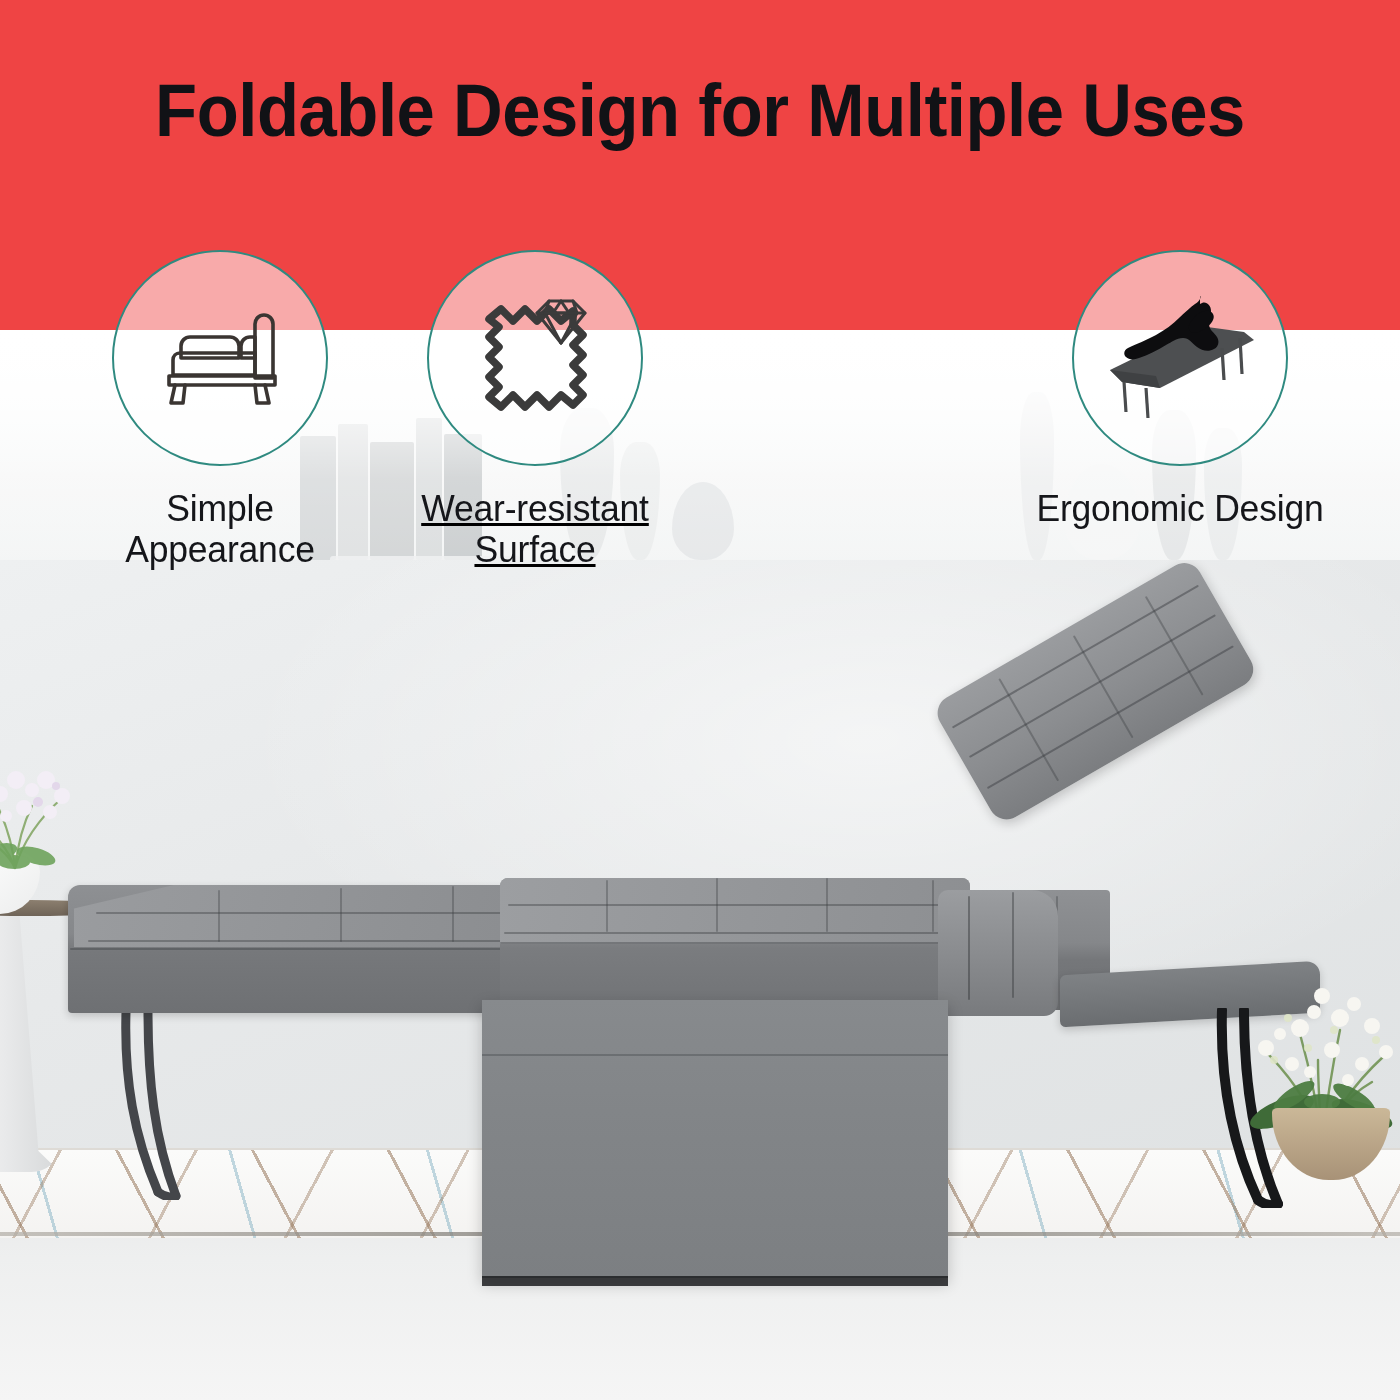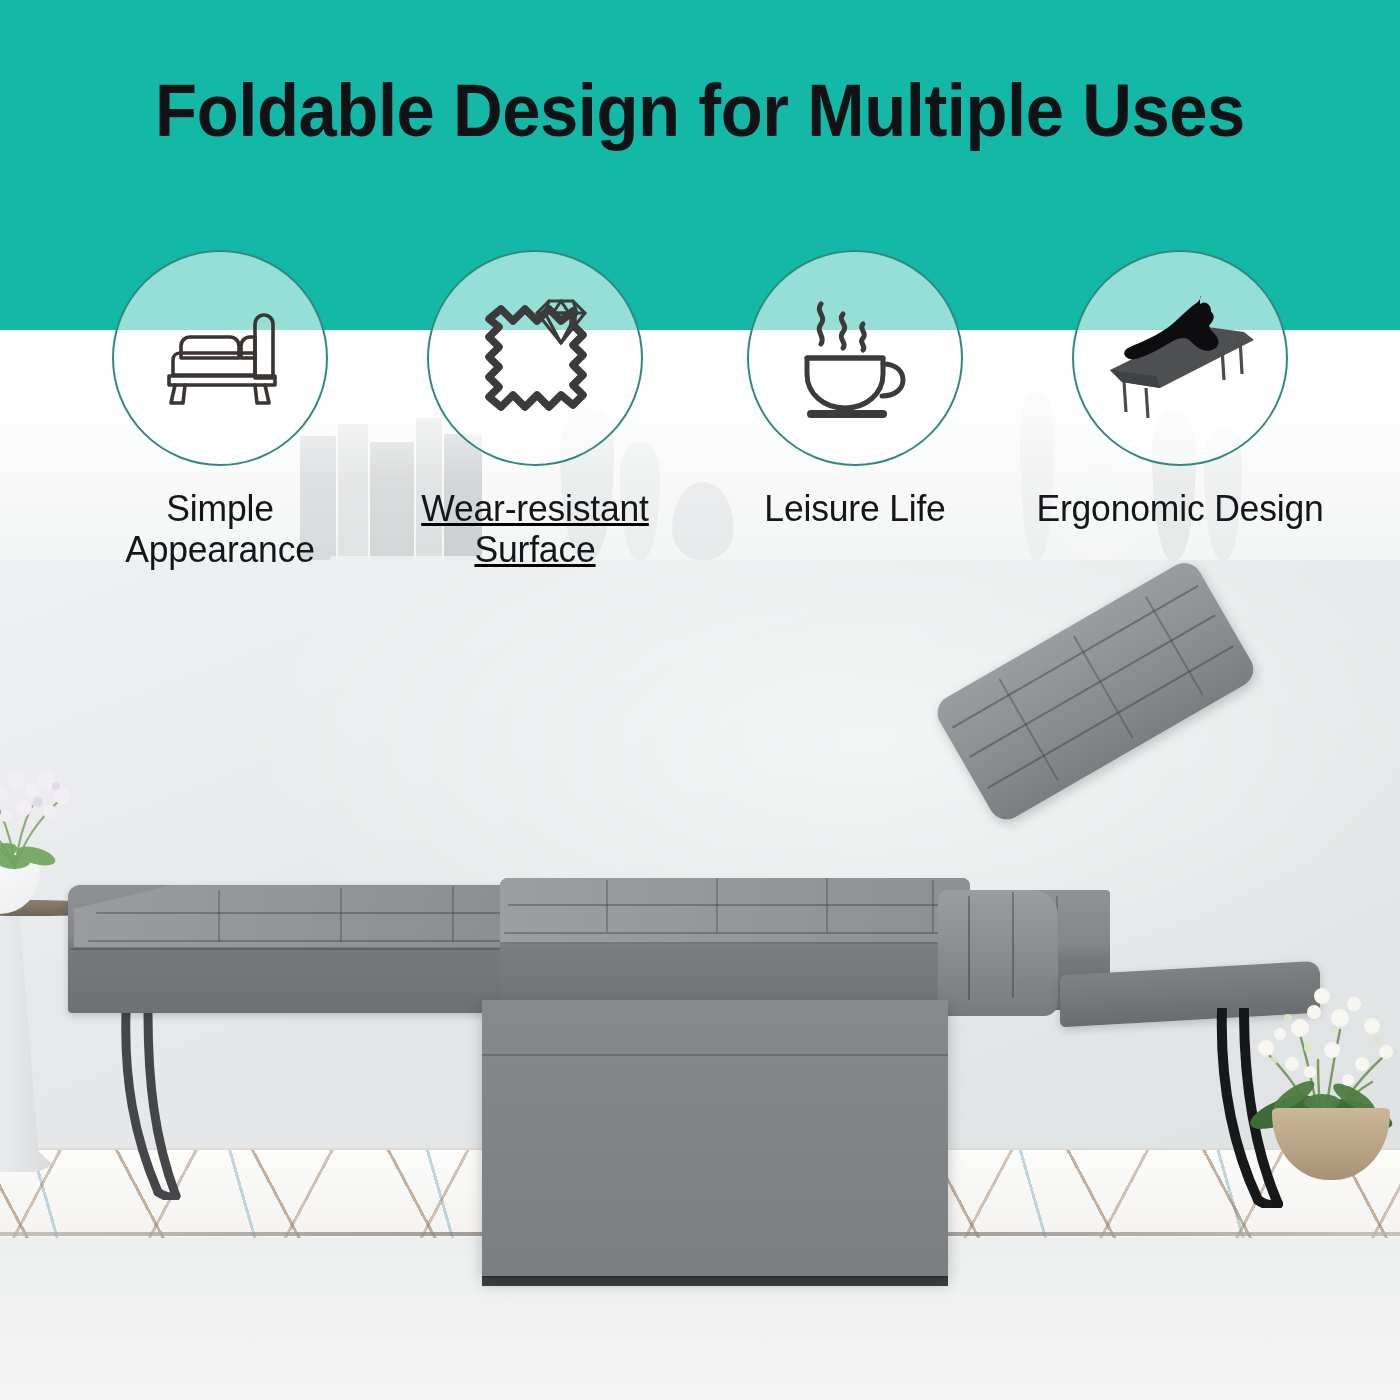--- a/index.html
+++ b/index.html
@@ -2,21 +2,21 @@
 <html><head>
 <meta charset="utf-8">
 <style>
   html,body{margin:0;padding:0;}
   body{
     width:1400px;height:1400px;
     font-family:"Liberation Sans", sans-serif;
     background:#ffffff;
     overflow:hidden;
   }
-  .poster{position:relative;width:1400px;height:1400px;background:#14b8a6;overflow:hidden;}
+  .poster{position:relative;width:1400px;height:1400px;background:#ef4444;overflow:hidden;}
 
   
   .title{
     position:absolute;left:0;top:68px;width:1400px;
     text-align:center;
     font-size:74px;
     font-weight:700;
     letter-spacing:-0.5px;
     color:#111216;
     font-family:"Liberation Sans", sans-serif;
@@ -292,40 +292,20 @@
               <path d="M30 4 L38 16"></path>
               <path d="M14 16 L30 16 L46 16"></path>
             </g>
           </svg>
         </span>
       </div>
       <div class="flabel" style="white-space:pre-line;">Wear-resistant
 Surface</div>
     </div>
 
-    <div class="feature f2">
-      <div class="circle">
-        <span>
-          <svg width="128" height="124" viewBox="0 0 128 124" fill="none" stroke="#3b3b3b" stroke-width="5" stroke-linecap="round" stroke-linejoin="round">
-
-            <path d="M30 8c-6 8 6 12 0 20s5 12 0 20"></path>
-            <path d="M52 18c-6 7 6 11 0 18s5 11 0 16"></path>
-            <path d="M72 28c-5 5 5 9 0 14s4 8 0 12"></path>
-
-            <path d="M16 62h76v16c0 20-17 34-38 34S16 98 16 78z"></path>
-            <path d="M16 62h76"></path>
-
-            <path d="M92 68c14 0 20 8 20 16s-7 16-21 16"></path>
-
-            <path d="M20 118h72" stroke-width="8"></path>
-          </svg>
-        </span>
-      </div>
-      <div class="flabel">Leisure Life</div>
-    </div>
 
     <div class="feature f3">
       <div class="circle">
         <span>
           <svg width="152" height="124" viewBox="0 0 152 124" fill="none">
 
             <path d="M6 74 L96 30 L140 36 L150 44 L56 92 L18 86 Z" fill="#4d4f51"></path>
             <path d="M6 74 L18 86 L56 92 L52 80 Z" fill="#3f4143"></path>
 
             <path d="M20 86 L22 116" stroke="#4a4c4e" stroke-width="3.2"></path>

